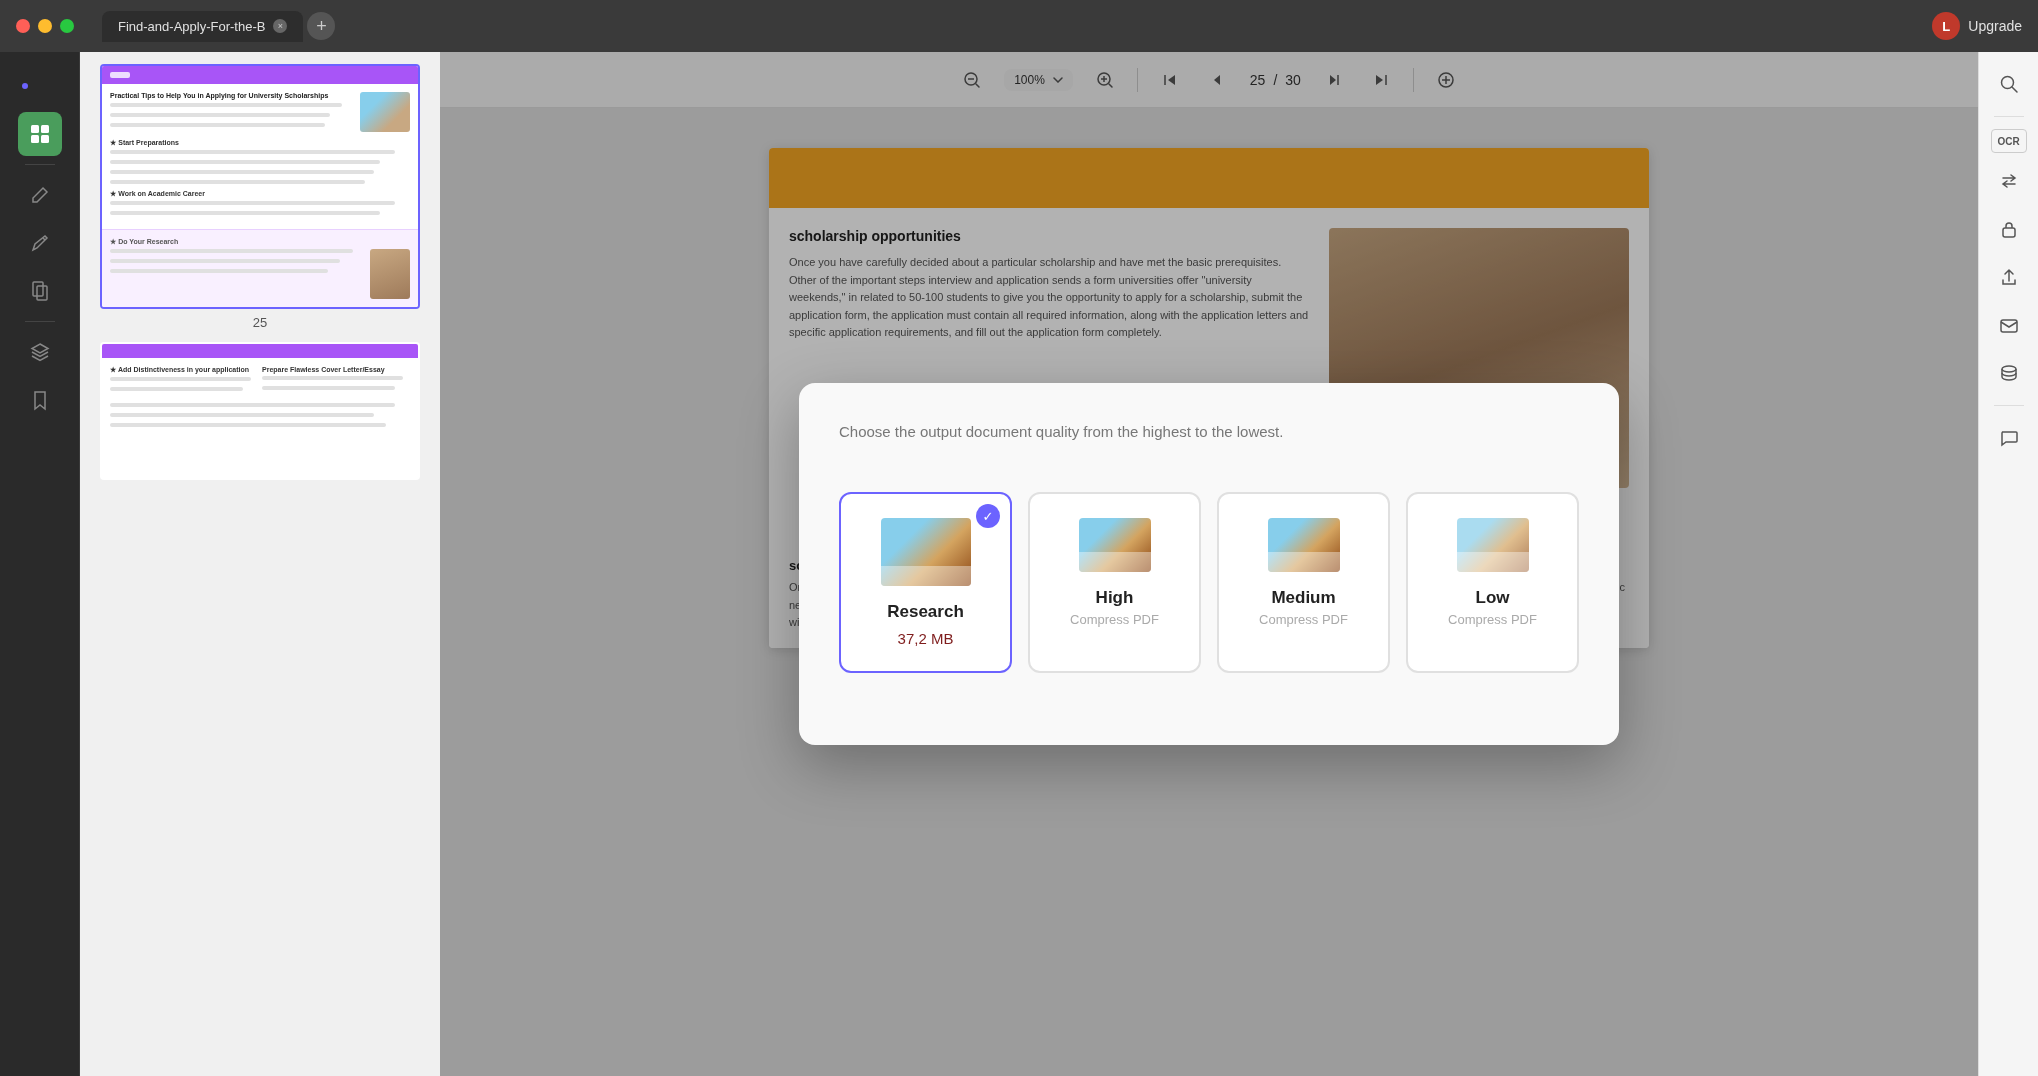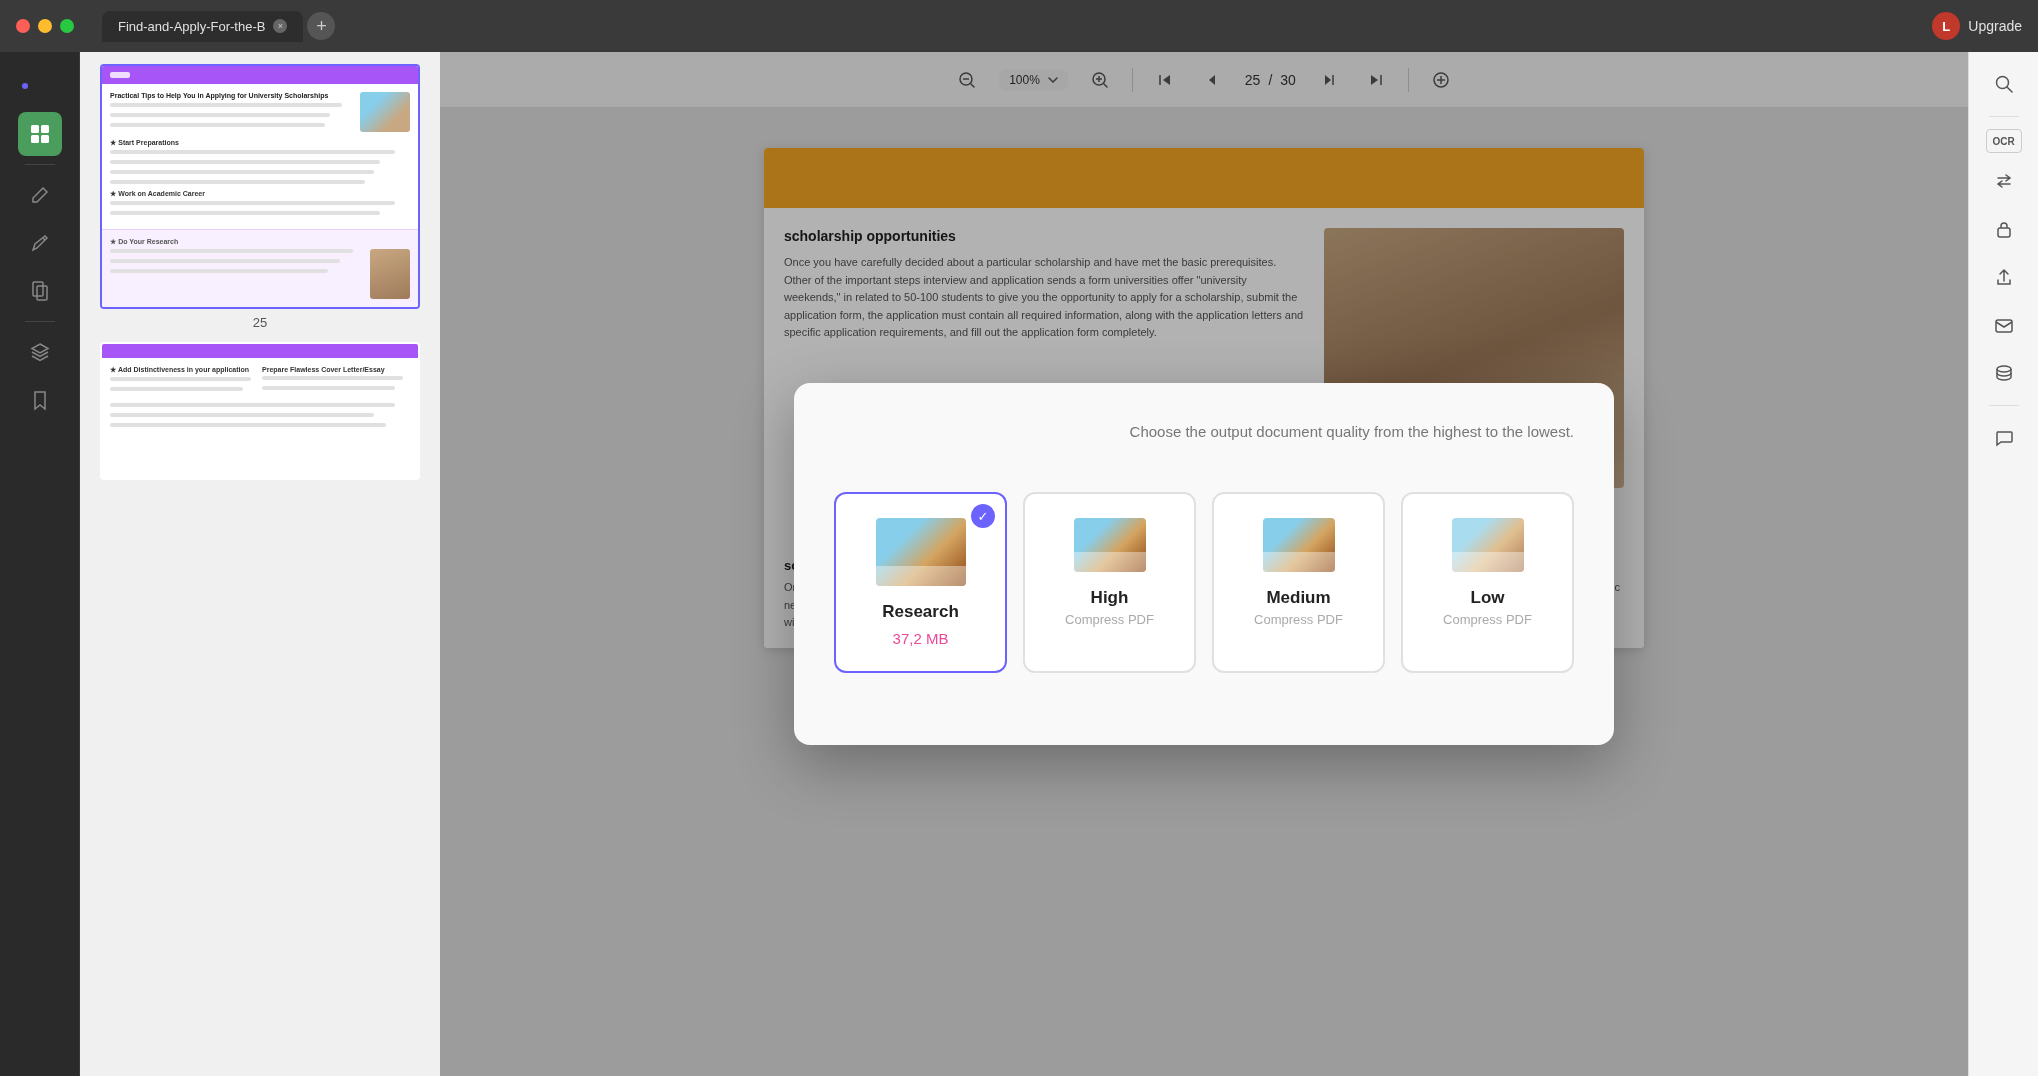--- a/index.html
+++ b/index.html
@@ -266,21 +266,21 @@
       overflow: hidden;
       position: relative;
     }
     .pdf-yellow-bar {
       height: 60px;
       background: #f5a623;
     }
 
     
     .right-sidebar {
-      width: 70px;
+      width: 60px;
       background: #f5f5f5;
       border-left: 1px solid #ddd;
       display: flex;
       flex-direction: column;
       align-items: center;
       padding: 12px 0;
       gap: 8px;
     }
     .right-icon {
       width: 40px;
@@ -326,21 +326,21 @@
       font-size: 22px;
       font-weight: 700;
       color: #222;
       text-align: center;
       margin-bottom: 10px;
     }
 
     .modal-subtitle {
       font-size: 15px;
       color: #777;
-      text-align: right;
+      text-align: left;
       margin-bottom: 52px;
     }
 
     .quality-options {
       display: flex;
       gap: 16px;
       margin-bottom: 36px;
     }
 
     .quality-card {
@@ -407,21 +407,21 @@
       margin-bottom: 4px;
     }
 
     .quality-desc {
       font-size: 13px;
       color: #aaa;
     }
 
     .quality-size {
       font-size: 15px;
-      color: #ec4899;
+      color: #7f1d1d;
       font-weight: 500;
       margin-top: 4px;
     }
 
     .modal-footer {
       display: flex;
       align-items: center;
       justify-content: space-between;
     }
 

